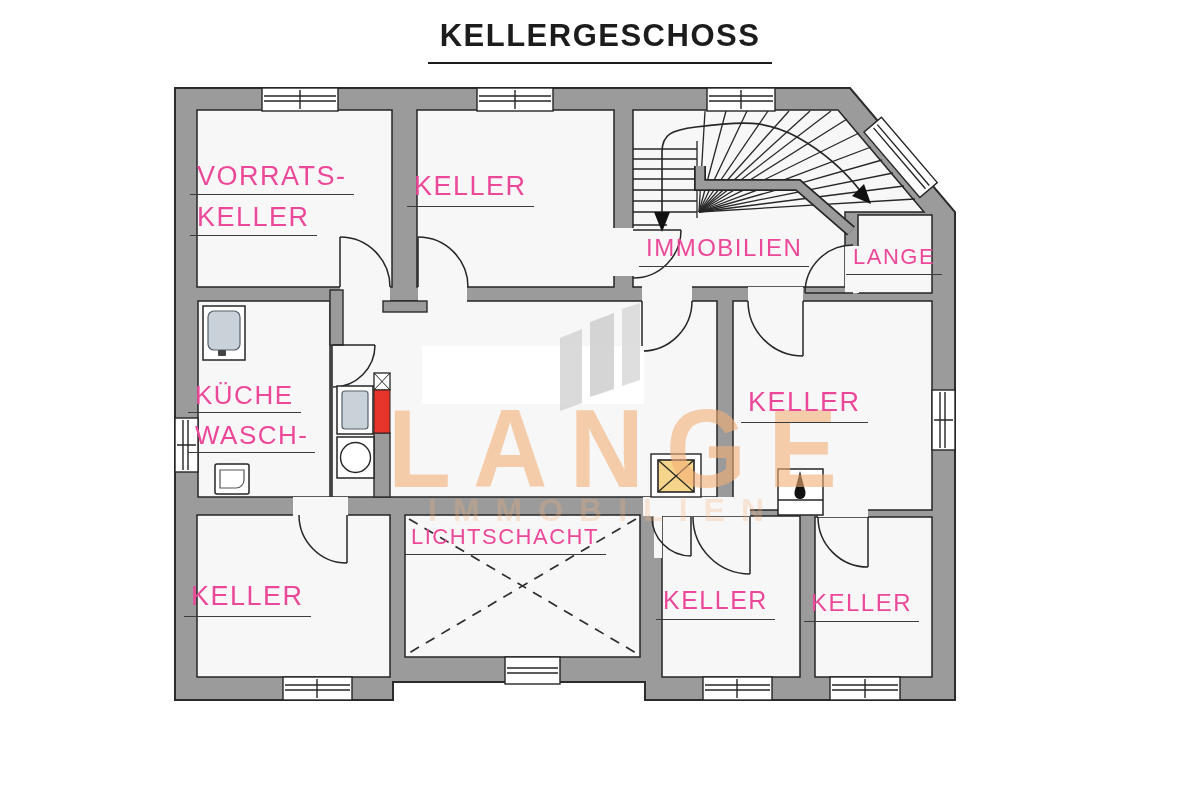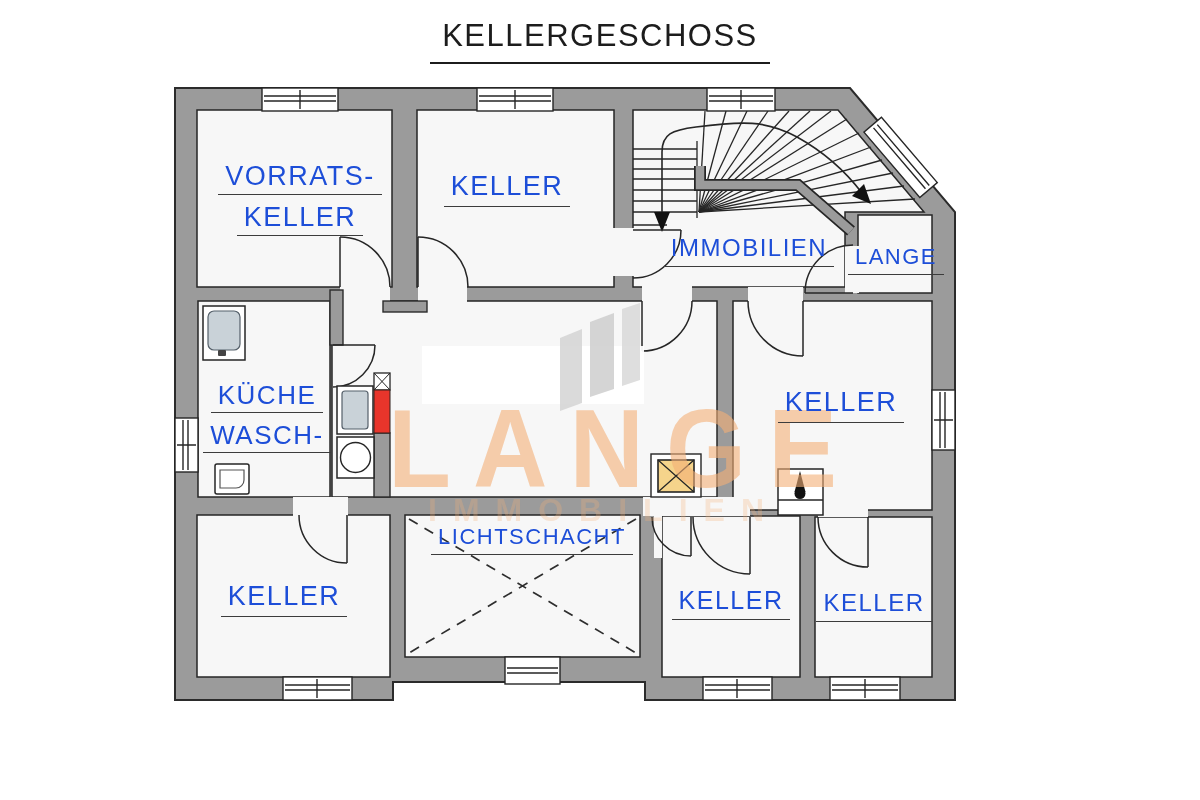--- a/index.html
+++ b/index.html
@@ -1,23 +1,23 @@
 <!DOCTYPE html>
 <html><head>
 <meta charset="utf-8">
 <style>
   html,body{margin:0;padding:0;background:#ffffff;}
   #stage{position:relative;width:1200px;height:800px;background:#ffffff;overflow:hidden;
          font-family:"Liberation Sans",sans-serif;}
   #plan-svg{position:absolute;left:0;top:0;}
-  .room-label{position:absolute;text-align:center;color:#1d4ed8;letter-spacing:1.5px;z-index:30;}
+  .room-label{position:absolute;text-align:left;color:#ec4899;letter-spacing:1.5px;z-index:30;}
   .room-label .u{display:inline-block;border-bottom:1.6px solid #3c3c3c;padding:0 7px 4px;}
   .room-label .ln{line-height:1.0;margin-bottom:9px;}
   #page-title{position:absolute;left:0;right:0;top:18px;text-align:center;z-index:30;}
-  #page-title .u{display:inline-block;font-size:31px;font-weight:400;letter-spacing:1.5px;color:#1c1c1c;
+  #page-title .u{display:inline-block;font-size:31px;font-weight:700;letter-spacing:1.5px;color:#1c1c1c;
                  border-bottom:2px solid #1c1c1c;padding:0 12px 8px;}
   .fs27{font-size:27px;} .fs25{font-size:25px;} .fs24{font-size:24px;} .fs22{font-size:22px;}
   #wm-lange{position:absolute;left:388px;top:384px;z-index:20;font-size:112px;font-weight:700;
             letter-spacing:24px;color:rgba(243,175,118,0.60);filter:blur(0.6px);
             transform:scaleX(0.92);transform-origin:left top;white-space:nowrap;}
   #wm-immo{position:absolute;left:428px;top:492px;z-index:20;font-size:32px;font-weight:700;
            letter-spacing:16px;color:rgba(243,175,118,0.28);white-space:nowrap;}
 </style>
 </head>
 <body>
@@ -256,21 +256,21 @@
   <div class="room-label" style="left:188px;top:382px;width:158px;font-size:26px;">
     <div class="ln"><span class="u">KÜCHE</span></div>
     <div class="ln"><span class="u">WASCH-</span></div>
   </div>
   <div class="room-label fs27" style="left:741px;top:387px;width:200px;">
     <span class="u">KELLER</span>
   </div>
   <div class="room-label fs27" style="left:184px;top:581px;width:200px;">
     <span class="u">KELLER</span>
   </div>
-  <div class="room-label fs22" style="left:404px;top:524px;width:240px;padding-left:8px;">
+  <div class="room-label fs22" style="left:404px;top:524px;width:240px;">
     <span class="u">LICHTSCHACHT</span>
   </div>
   <div class="room-label fs25" style="left:656px;top:586px;width:150px;">
     <span class="u">KELLER</span>
   </div>
   <div class="room-label fs24" style="left:804px;top:589px;width:140px;">
     <span class="u">KELLER</span>
   </div>
 
 </div>

